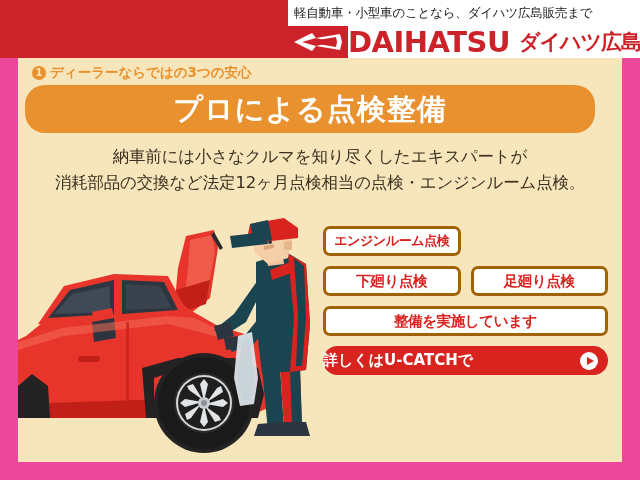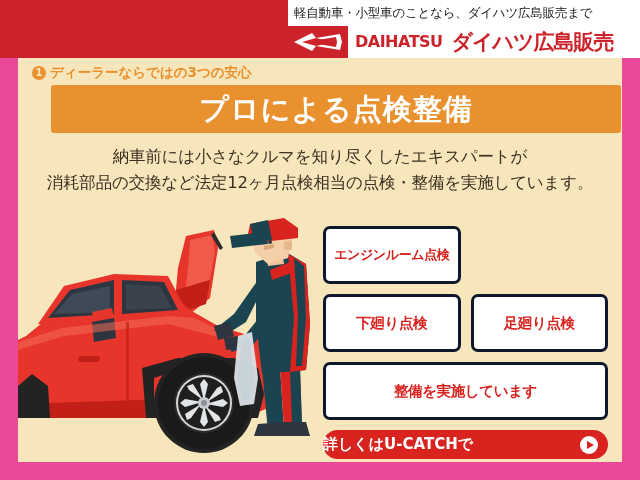--- a/index.html
+++ b/index.html
@@ -19,22 +19,22 @@
   .tagline{
     height:26px;line-height:26px;font-size:12.5px;color:#1a1a1a;
     padding-left:6px;letter-spacing:-0.2px;white-space:nowrap;font-weight:500;
   }
   .logorow{height:32px;display:flex;align-items:center;}
   .logomark{
     width:60px;height:32px;background:#cc2229;display:flex;align-items:center;justify-content:center;flex:none;
   }
   .logomark svg{display:block;}
   .wordmark{
-    font-size:16px;font-weight:bold;color:#cc2229;letter-spacing:-0.5px;
-    padding-left:7px;white-space:nowrap;line-height:1;
+    font-size:29px;font-weight:bold;color:#cc2229;letter-spacing:-0.5px;
+    white-space:nowrap;line-height:1;
   }
   .jpname{
     font-size:21px;font-weight:bold;color:#cc2229;letter-spacing:-1px;
     padding-left:9px;white-space:nowrap;line-height:1;
   }
 
   
   .panel{
     position:absolute;left:18px;top:58px;width:604px;height:404px;
     background:#f7e6bc;
@@ -46,22 +46,22 @@
     display:flex;align-items:center;gap:2px;white-space:nowrap;
   }
   .num-circle{
     width:14px;height:14px;border-radius:50%;background:#e8912e;
     color:#f7e6bc;font-size:10px;font-weight:bold;
     display:inline-flex;align-items:center;justify-content:center;
     line-height:1;flex:none;margin-right:2px;
   }
 
   .title-banner{
-    position:absolute;left:33px;top:27px;width:570px;height:48px;
-    background:#e8912e;border-radius:3px;
+    position:absolute;left:7px;top:27px;width:570px;height:48px;
+    background:#e8912e;border-radius:20px;
     display:flex;align-items:center;justify-content:center;
   }
   .title-banner span{
     color:#ffffff;font-size:29px;font-weight:bold;letter-spacing:1px;line-height:1;
   }
 
   .lead{
     position:absolute;left:0;top:86px;width:604px;
     text-align:center;color:#3a2f20;
     font-size:16.5px;font-weight:normal;line-height:1.55;letter-spacing:-0.2px;
@@ -69,22 +69,22 @@
   .lead div{white-space:nowrap;}
 
   
   .illus{position:absolute;left:0px;top:160px;width:300px;height:244px;overflow:hidden;}
   .illus svg{display:block;}
 
   
   .btns{position:absolute;left:305px;top:168px;width:285px;}
   .btn-row{display:flex;gap:10px;margin-bottom:10px;}
   .chip{
-    background:#ffffff;border:3px solid #0f172a;border-radius:7px;
-    height:58px;display:flex;align-items:center;justify-content:center;
+    background:#ffffff;border:3px solid #a16207;border-radius:7px;
+    height:30px;display:flex;align-items:center;justify-content:center;
     color:#d8231f;font-size:14.5px;font-weight:bold;letter-spacing:-0.4px;
     white-space:nowrap;box-sizing:border-box;
   }
   .chip.half{width:137.5px;}
   .chip.full{width:285px;}
   .chip.small{font-size:13px;}
   .cta{
     margin-top:3px;width:285px;height:29px;background:#d8231f;border-radius:15px;
     display:flex;align-items:center;justify-content:flex-start;position:relative;
   }
@@ -128,21 +128,21 @@
       <span class="num-circle">1</span>
       <span>ディーラーならではの3つの安心</span>
     </div>
 
     <div class="title-banner">
       <span>プロによる点検整備</span>
     </div>
 
     <div class="lead">
       <div>納車前には小さなクルマを知り尽くしたエキスパートが</div>
-      <div>消耗部品の交換など法定12ヶ月点検相当の点検・整備を実施しています。</div>
+      <div>消耗部品の交換など法定12ヶ月点検相当の点検・エンジンルーム点検。</div>
     </div>
 
     <div class="illus">
       <svg width="300" height="244" viewBox="0 0 300 244">
 
         <path d="M168 18 L196 12 L200 30 L192 80 L172 96 L156 92 L160 50 Z" fill="#e8352b"></path>
         <path d="M172 22 L194 17 L197 33 L189 78 L174 90 L166 86 L170 50 Z" fill="#f05a4a"></path>
         <path d="M158 72 L192 62 L188 86 L164 94 Z" fill="#c21f18"></path>
 
         <path d="M196 14 L205 30 L202 32 L193 17 Z" fill="#2b2b2b"></path>

